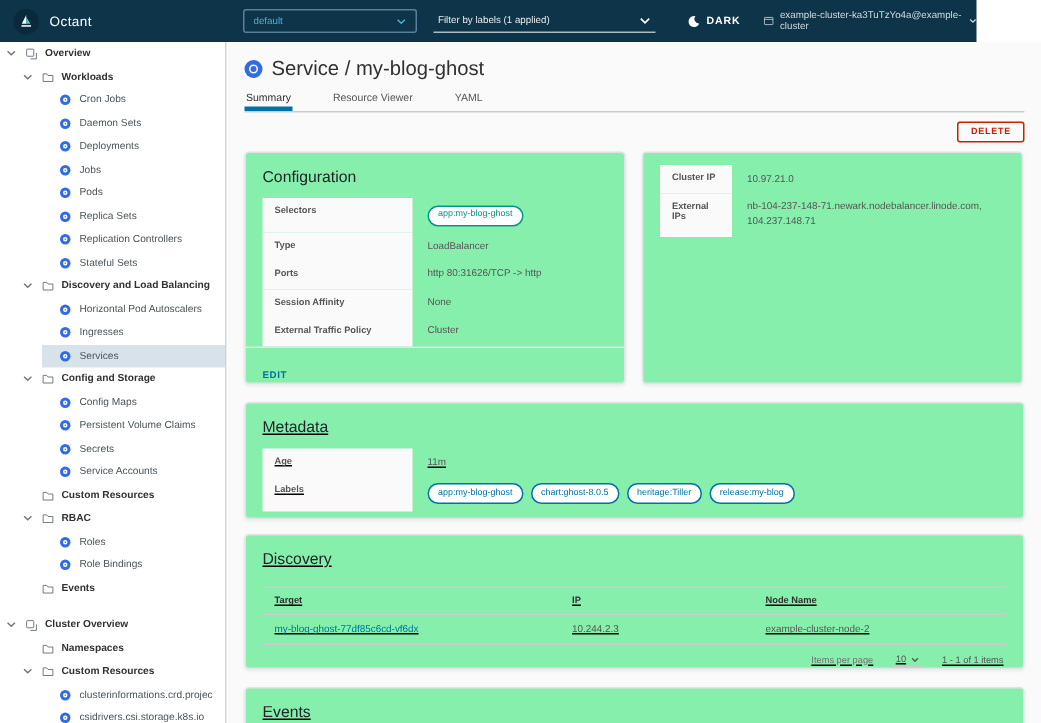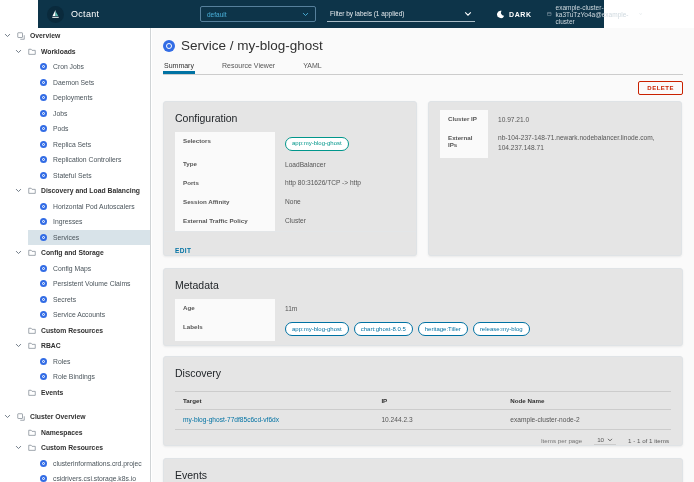--- a/index.html
+++ b/index.html
@@ -1,21 +1,21 @@
 <!DOCTYPE html>
 <html><head>
 <meta charset="utf-8">
 <style>
   * { margin:0; padding:0; box-sizing:border-box; }
   html,body { width:694px; height:482px; overflow:hidden; background:#fff;
     font-family:"Liberation Sans", sans-serif; }
 
   
-  .header { position:fixed; top:0; left:0; width:566px; height:28px; background:#0d3449;
-    display:flex; align-items:center; z-index:10;margin-left:38px; }
+  .header { position:fixed; top:0; left:0; width:651px; height:28px; background:#0d3449;
+    display:flex; align-items:center; z-index:10; }
   .logo-badge { width:17px; height:17px; border-radius:50%; background:#0a2a3c;
     margin-left:9px; display:flex; align-items:center; justify-content:center; flex:none; }
   .app-name { color:#fff; font-size:9px; margin-left:7px; letter-spacing:.3px; }
   .ns-select { position:absolute; left:162px; top:6px; width:116px; height:16px;
     border:1px solid #56809c; border-radius:2px; display:flex; align-items:center;
     justify-content:space-between; padding:0 6px; cursor:pointer; }
   .ns-select .val { color:#49afd9; font-size:6.5px; }
   .filter-box { position:absolute; left:289px; top:6px; width:148px; height:16px;
     border-bottom:1px solid #a9bcc7; display:flex; align-items:center;
     justify-content:space-between; padding:0 3px; cursor:pointer; }
@@ -51,25 +51,25 @@
   .page-title { font-size:13.5px; color:#313131; font-weight:normal; }
   .tabs { margin-top:7px; border-bottom:1px solid #ccc; display:flex; gap:26px; }
   .tab { font-size:7px; color:#565656; padding:2px 1px 5px; cursor:pointer; }
   .tab.active { color:#313131; border-bottom:3px solid #0072a3; padding-bottom:2px; }
   .action-row { height:26px; position:relative; }
   .btn-danger { position:absolute; right:0; top:6px; font-size:6px; font-weight:bold;
     letter-spacing:.5px; color:#c92100; border:1px solid #c92100; border-radius:2px;
     background:transparent; padding:3px 8px; cursor:pointer; font-family:inherit; }
 
   .grid2 { display:flex; gap:11px; }
-  .card { background:#e5e5e5; border:1px solid #dfe3e6; border-radius:3px;
+  .card { background:#86efac; border:1px solid #dfe3e6; border-radius:3px;
     box-shadow:0 1px 2px rgba(115,115,115,.12); padding:8px 11px; display:flex; flex-direction:column;justify-content:space-between; }
   .card h2 { font-size:10.5px; font-weight:normal; color:#212529; margin:2px 0 8px; }
   .card-config, .card-status { width:254px; height:155px; }
-  .card-wide { width:100%; margin-top:11px; }
+  .card-wide { width:100%; margin-top:11px;text-decoration:underline; }
   .card-meta { height:78px; margin-top:12px; }
   .card-endpoints { height:90px; margin-top:10px; }
   .card-events { height:54px; margin-top:12px; }
 
   .summary-row { display:flex; }
   .summary-label { background:#fafafa; font-size:6.2px; font-weight:bold; color:#565656;
     padding:5px 8px; flex:none; }
   .summary-value { font-size:6.6px; color:#565656; padding:4.5px 10px; flex:1; line-height:1.5; }
   .lw-config .summary-label { width:100px; }
   .lw-status .summary-label { width:48px; }

